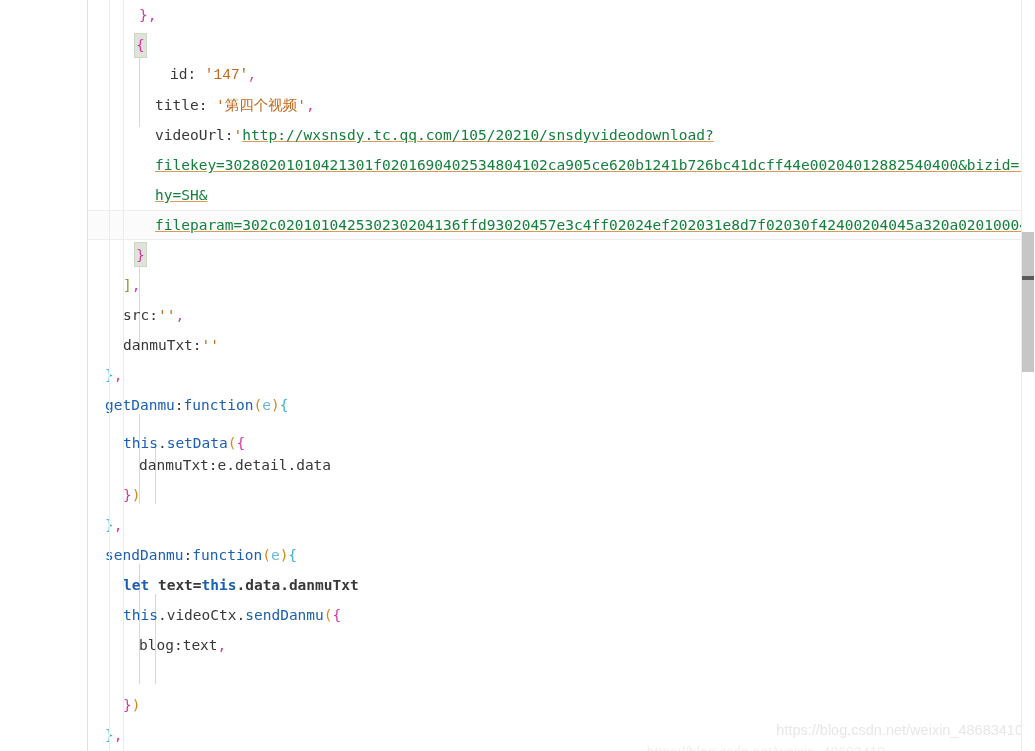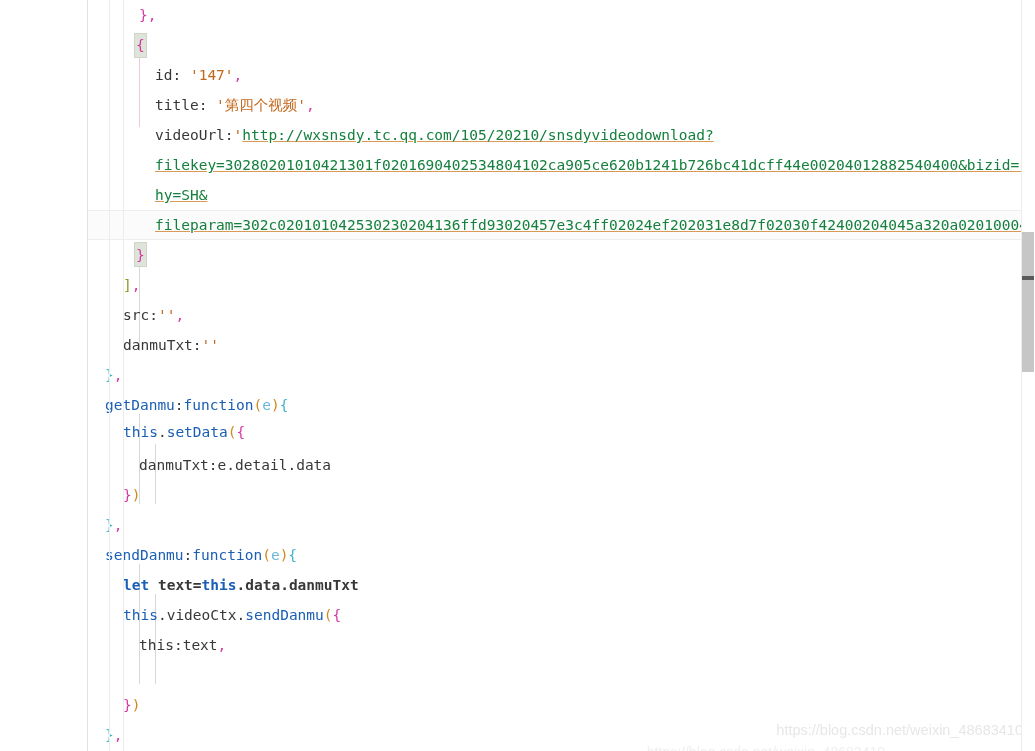--- a/index.html
+++ b/index.html
@@ -225,21 +225,21 @@
   <div class="lineno" style="top:600px;">51</div>
   <div class="lineno" style="top:630px;">52</div>
   <div class="lineno" style="top:660px;">53</div>
   <div class="lineno" style="top:690px;">54</div>
   <div class="lineno" style="top:720px;">55</div>
 
   <div class="row" style="top:0px; left:139px;"><span class="t-brace">}</span><span class="t-comma">,</span></div>
 
   <div class="row" style="top:30px; left:136px;"><span class="t-brace">{</span></div>
 
-  <div class="row" style="top:60px; left:155px;"><span class="t-key">id: </span><span class="t-str">'147'</span><span class="t-comma">,</span></div>
+  <div class="row" style="top:60px; left:170px;font-family:Liberation Mono, monospace;"><span class="t-key">id: </span><span class="t-str">'147'</span><span class="t-comma">,</span></div>
 
   <div class="row" style="top:90px; left:155px;"><span class="t-key">title: </span><span class="t-str">'第四个视频'</span><span class="t-comma">,</span></div>
 
   <div class="row" style="top:120px; left:155px;"><span class="t-key">videoUrl:</span><span class="t-str">'</span><span class="t-link">http://wxsnsdy.tc.qq.com/105/20210/snsdyvideodownload?</span></div>
 
   <div class="row" style="top:150px; left:155px;"><span class="t-link">filekey=30280201010421301f0201690402534804102ca905ce620b1241b726bc41dcff44e00204012882540400&amp;bizid=1023&amp;</span></div>
 
   <div class="row" style="top:180px; left:155px;"><span class="t-link">hy=SH&amp;</span></div>
 
   <div class="row" style="top:210px; left:155px;"><span class="t-link">fileparam=302c020101042530230204136ffd93020457e3c4ff02024ef202031e8d7f02030f42400204045a320a0201000400</span></div>
@@ -249,35 +249,35 @@
   <div class="row" style="top:270px; left:123px;"><span class="t-brack">]</span><span class="t-comma">,</span></div>
 
   <div class="row" style="top:300px; left:123px;"><span class="t-key">src:</span><span class="t-str">''</span><span class="t-comma">,</span></div>
 
   <div class="row" style="top:330px; left:123px;"><span class="t-key">danmuTxt:</span><span class="t-str">''</span></div>
 
   <div class="row" style="top:360px; left:105px;"><span class="t-brace2">}</span><span class="t-comma">,</span></div>
 
   <div class="row" style="top:390px; left:105px;"><span class="t-fn">getDanmu</span><span class="t-plain">:</span><span class="t-blue">function</span><span class="t-paren">(</span><span class="t-param">e</span><span class="t-paren">)</span><span class="t-brace2">{</span></div>
 
-  <div class="row" style="top:417px; left:123px;text-align:right;"><span class="t-blue">this</span><span class="t-plain">.</span><span class="t-method">setData</span><span class="t-paren">(</span><span class="t-brace">{</span></div>
+  <div class="row" style="top:428px; left:123px;text-align:right;"><span class="t-blue">this</span><span class="t-plain">.</span><span class="t-method">setData</span><span class="t-paren">(</span><span class="t-brace">{</span></div>
 
   <div class="row" style="top:450px; left:139px;"><span class="t-key">danmuTxt:</span><span class="t-plain">e.detail.data</span></div>
 
   <div class="row" style="top:480px; left:123px;"><span class="t-brace">}</span><span class="t-paren">)</span></div>
 
   <div class="row" style="top:510px; left:105px;"><span class="t-brace2">}</span><span class="t-comma">,</span></div>
 
   <div class="row" style="top:540px; left:105px;"><span class="t-fn">sendDanmu</span><span class="t-plain">:</span><span class="t-blue">function</span><span class="t-paren">(</span><span class="t-param">e</span><span class="t-paren">)</span><span class="t-brace2">{</span></div>
 
   <div class="row" style="top:570px; left:123px;font-weight:bold;"><span class="t-blue">let</span><span class="t-plain"> text=</span><span class="t-blue">this</span><span class="t-plain">.data.danmuTxt</span></div>
 
   <div class="row" style="top:600px; left:123px;"><span class="t-blue">this</span><span class="t-plain">.</span><span class="t-plain">videoCtx</span><span class="t-plain">.</span><span class="t-method">sendDanmu</span><span class="t-paren">(</span><span class="t-brace">{</span></div>
 
-  <div class="row" style="top:630px; left:139px;"><span class="t-key">this:text</span><span class="t-comma">,</span></div>
+  <div class="row" style="top:630px; left:139px;"><span class="t-key">blog:text</span><span class="t-comma">,</span></div>
 
 
   <div class="row" style="top:690px; left:123px;"><span class="t-brace">}</span><span class="t-paren">)</span></div>
 
   <div class="row" style="top:720px; left:105px;"><span class="t-brace2">}</span><span class="t-comma">,</span></div>
 
   <div class="watermark">https://blog.csdn.net/weixin_48683410</div>
   <div class="watermark2">https://blog.csdn.net/weixin_48683410</div>
 
   <div class="vscroll-track"></div>

